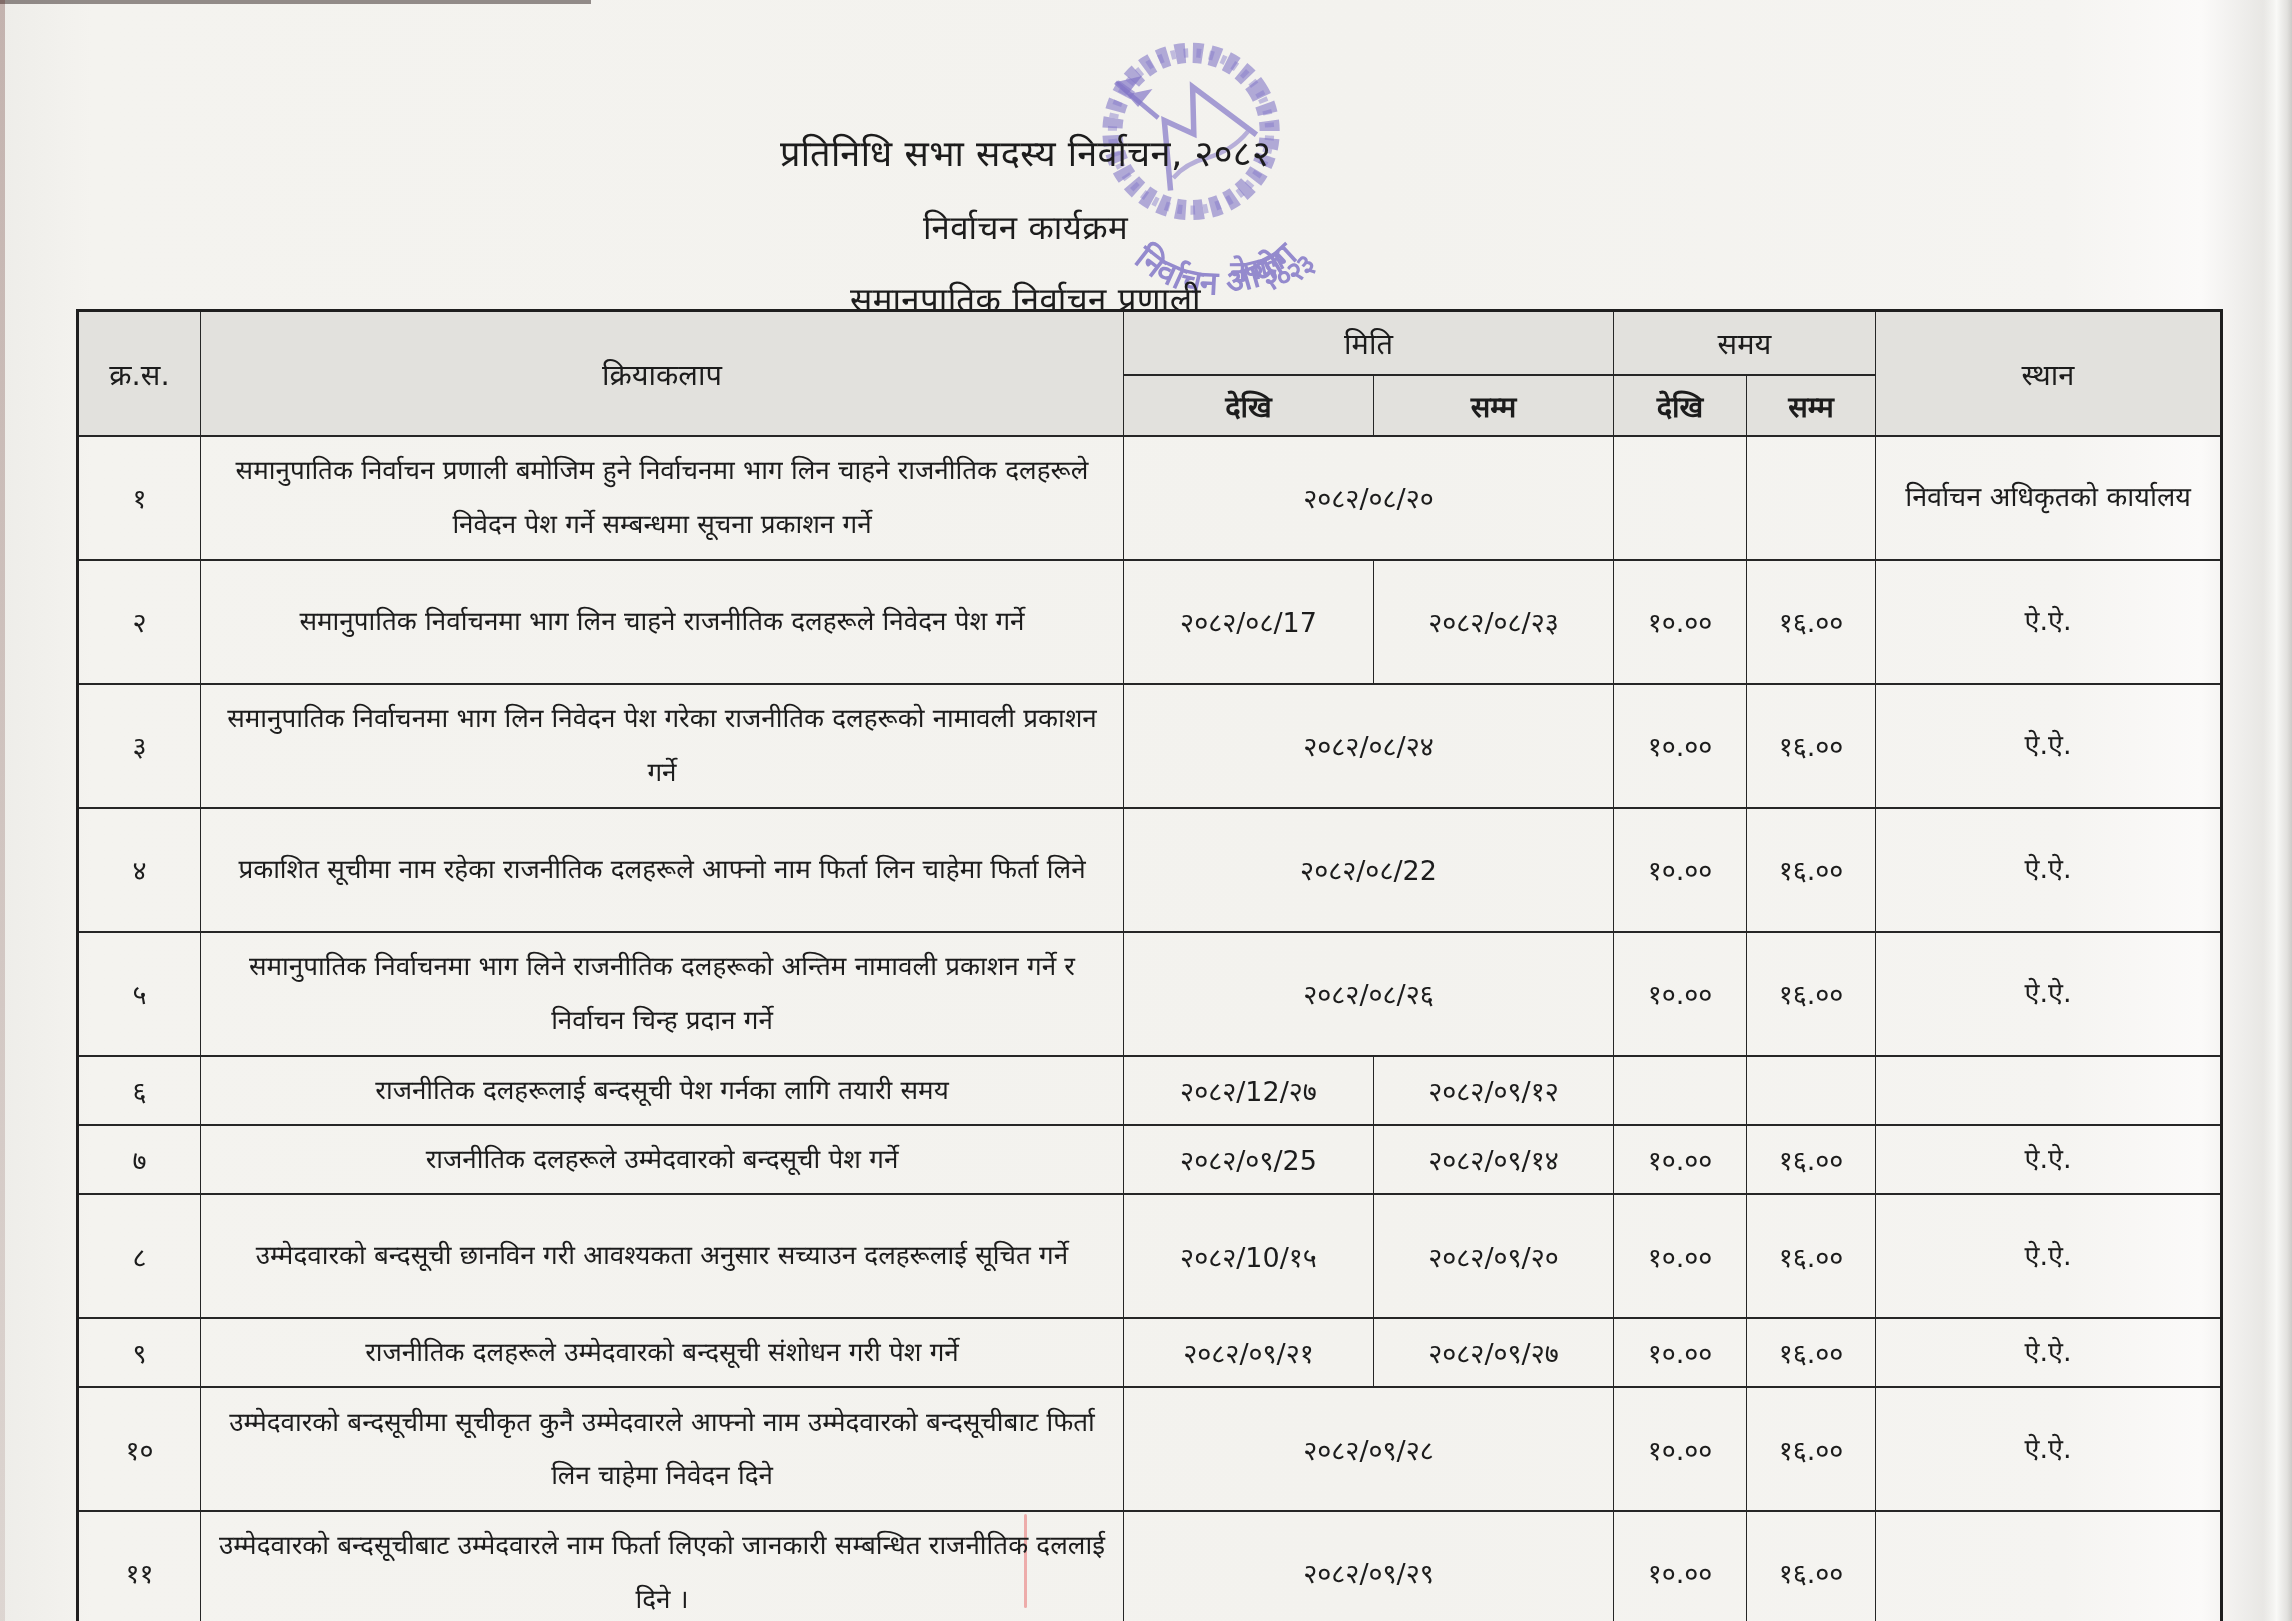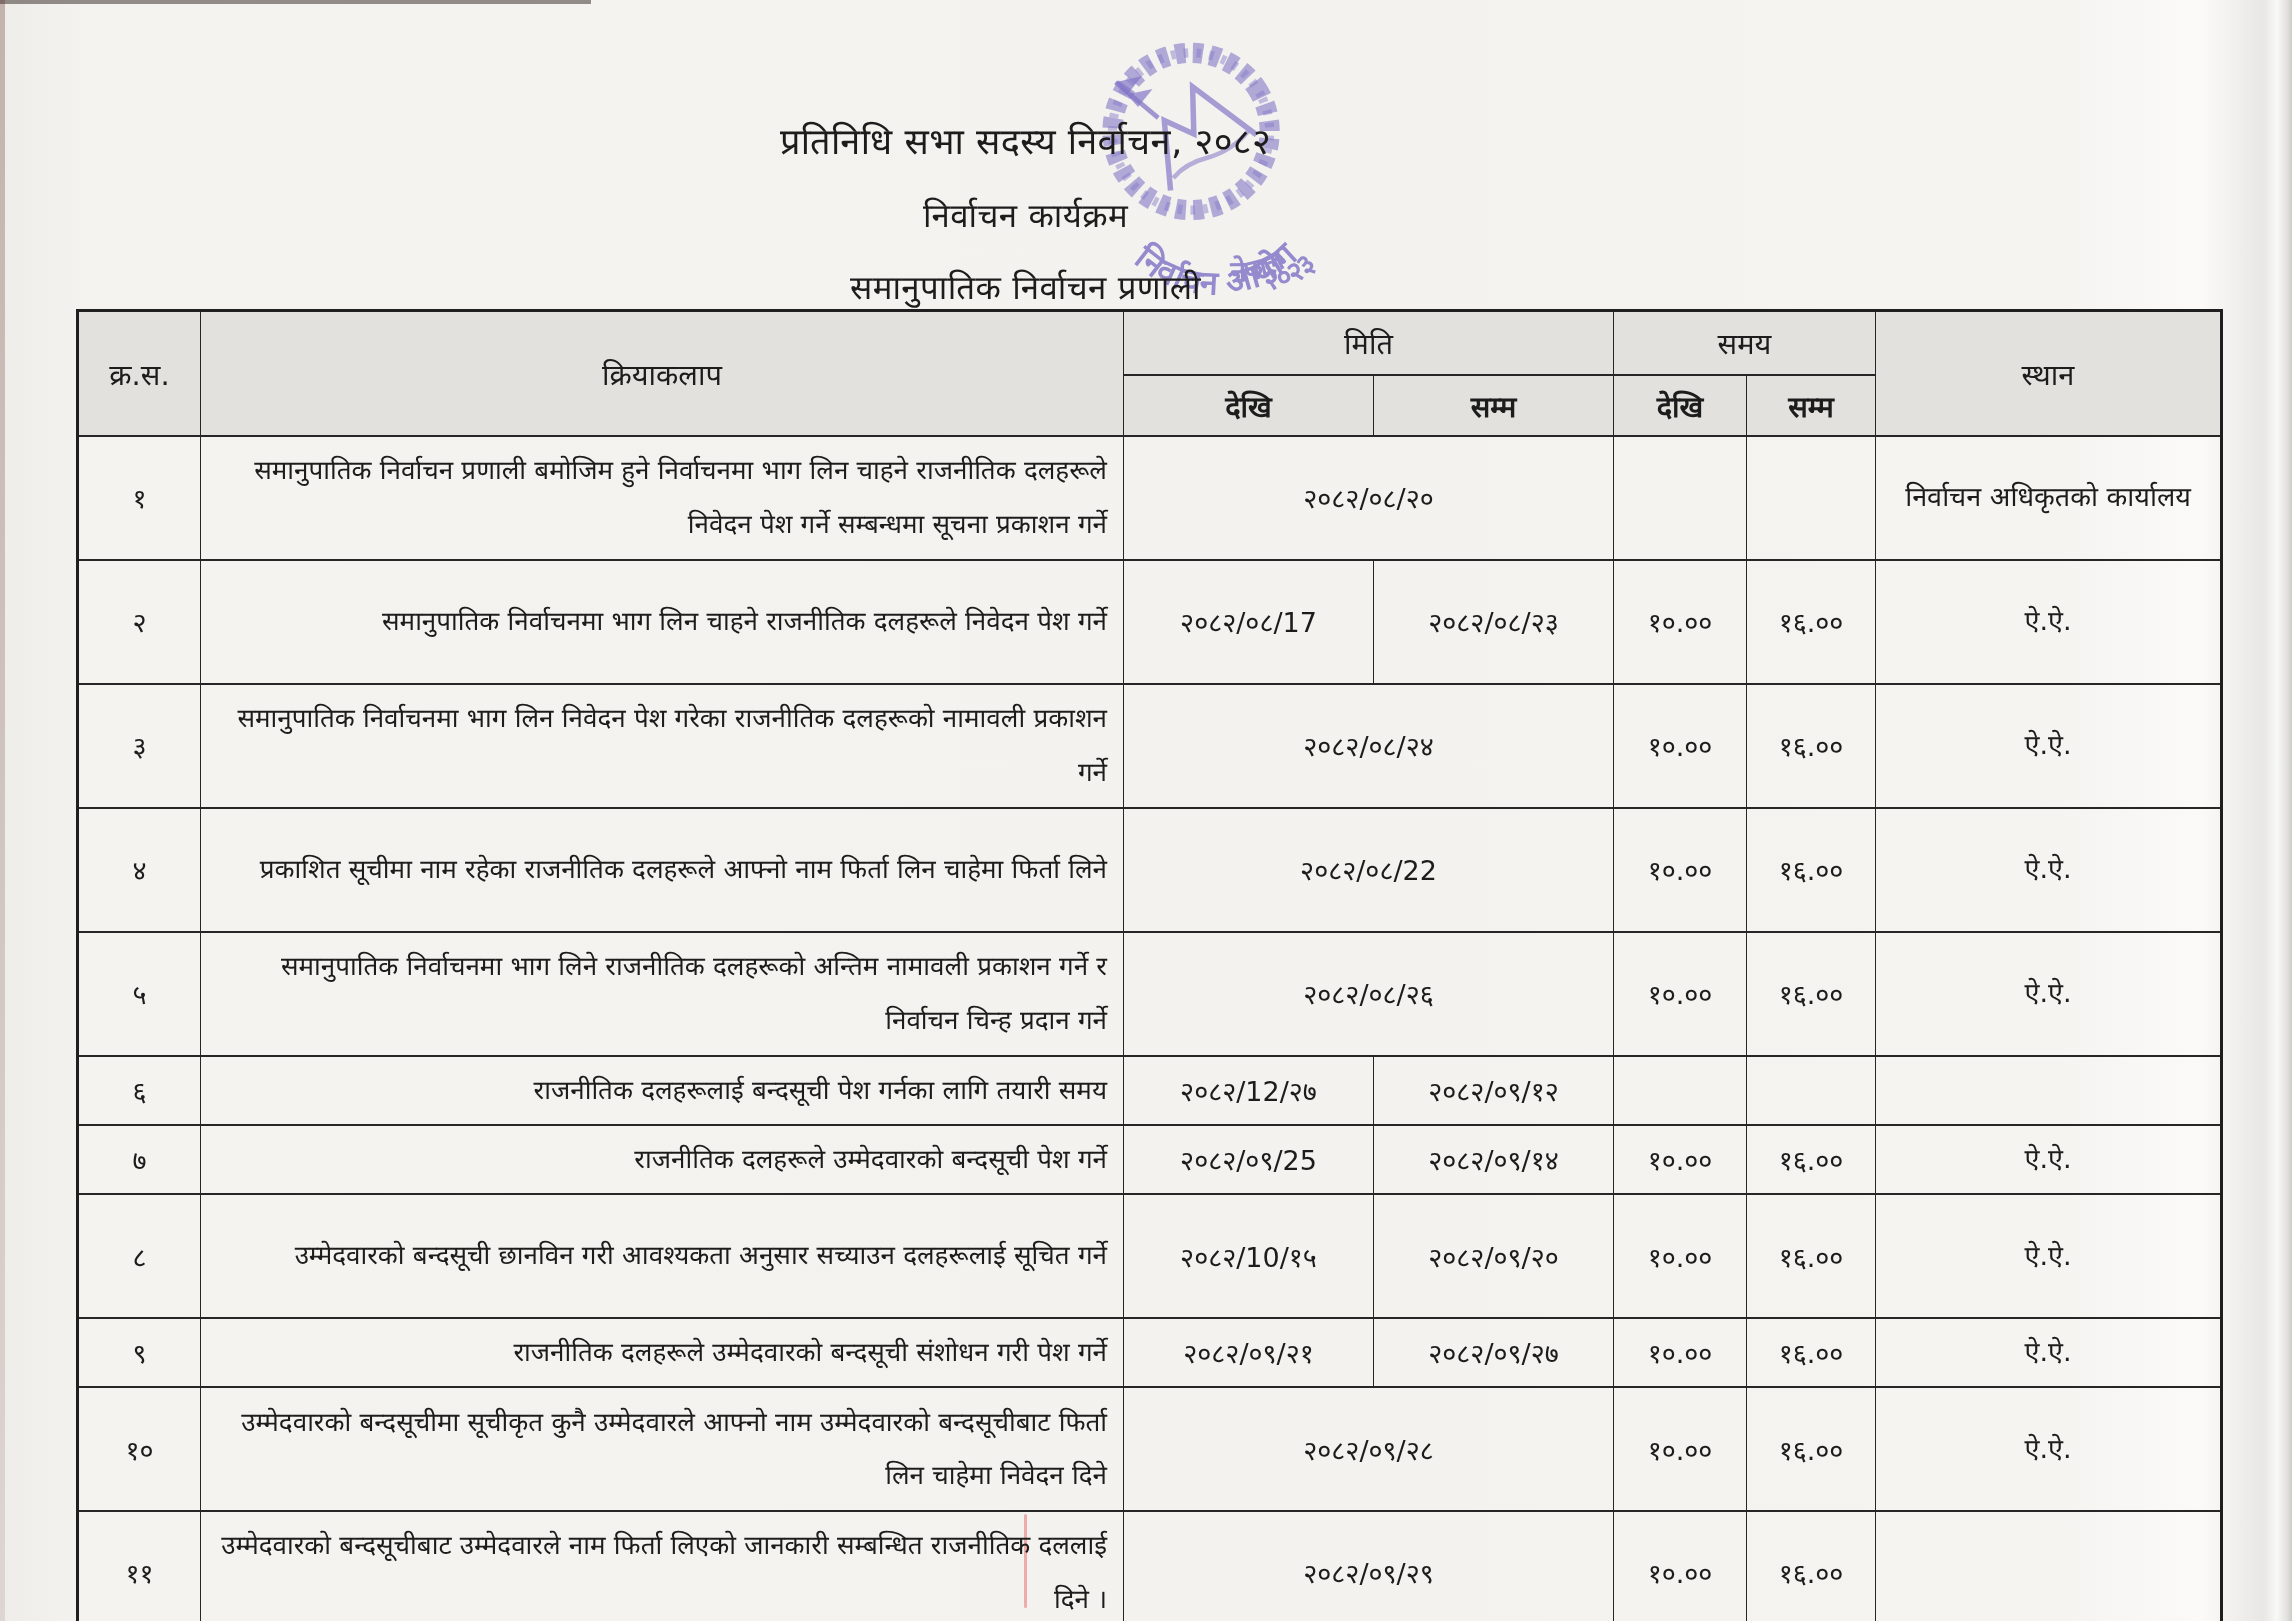--- a/index.html
+++ b/index.html
@@ -11,21 +11,21 @@
     color:#1c1c1c;
     overflow:hidden;
   }
   
   .edge-top{position:absolute;left:0;top:0;width:591px;height:3.6px;background:rgba(48,36,34,.5);}
   .edge-left{position:absolute;left:0;top:0;width:4.5px;height:100%;background:linear-gradient(rgba(96,44,38,.30),rgba(96,44,38,.12));}
   .edge-right{position:absolute;right:0;top:0;width:30px;height:100%;background:linear-gradient(90deg,rgba(255,255,255,0),#f9f9f7 45%,#e2e1de 80%,#c8c7c4 100%);}
   .red-streak{position:absolute;left:1024px;top:1514px;width:2.7px;height:94px;background:rgba(231,102,102,.5);border-radius:1.8px;filter:blur(0.4px);}
 
   
-  .titles{position:absolute;left:0;top:124px;width:2051px;text-align:center;z-index:3;}
+  .titles{position:absolute;left:0;top:136px;width:2051px;text-align:center;z-index:3;}
   .title-line{font-size:36px;line-height:1;margin:0 0 39px 0;letter-spacing:0.4px;}
   .title-line.t2,.title-line.t3{font-size:33px;}
 
   
   .stamp{position:absolute;left:1075px;top:19.7px;width:256px;height:278px;mix-blend-mode:multiply;z-index:2;}
 
   
   .schedule-table{
     position:absolute;left:76px;top:309px;width:2143px;
     border-collapse:collapse;table-layout:fixed;z-index:3;
@@ -39,21 +39,21 @@
     text-align:center;
     padding:3.6px 7.2px;
     overflow:hidden;
   }
   .hdr td{background:#e2e1dd;font-size:29px;}
   .hdr-top{height:64px;}
   .hdr-sub{height:61px;font-weight:bold;}
   .row-tall{height:124px;}
   .row-short{height:63px;}
   .row-last{height:95px;}
-  td.activity{text-align:right;padding:7px 16px;line-height:2.05;font-size:26px;}
+  td.activity{text-align:center;padding:7px 16px;line-height:2.05;font-size:26px;}
   td.sn{font-size:27px;}
   td.place{line-height:1.8;}
 </style>
 </head>
 <body>
 
 <div class="page">
 
   <div class="edge-top"></div>
   <div class="edge-left"></div>

